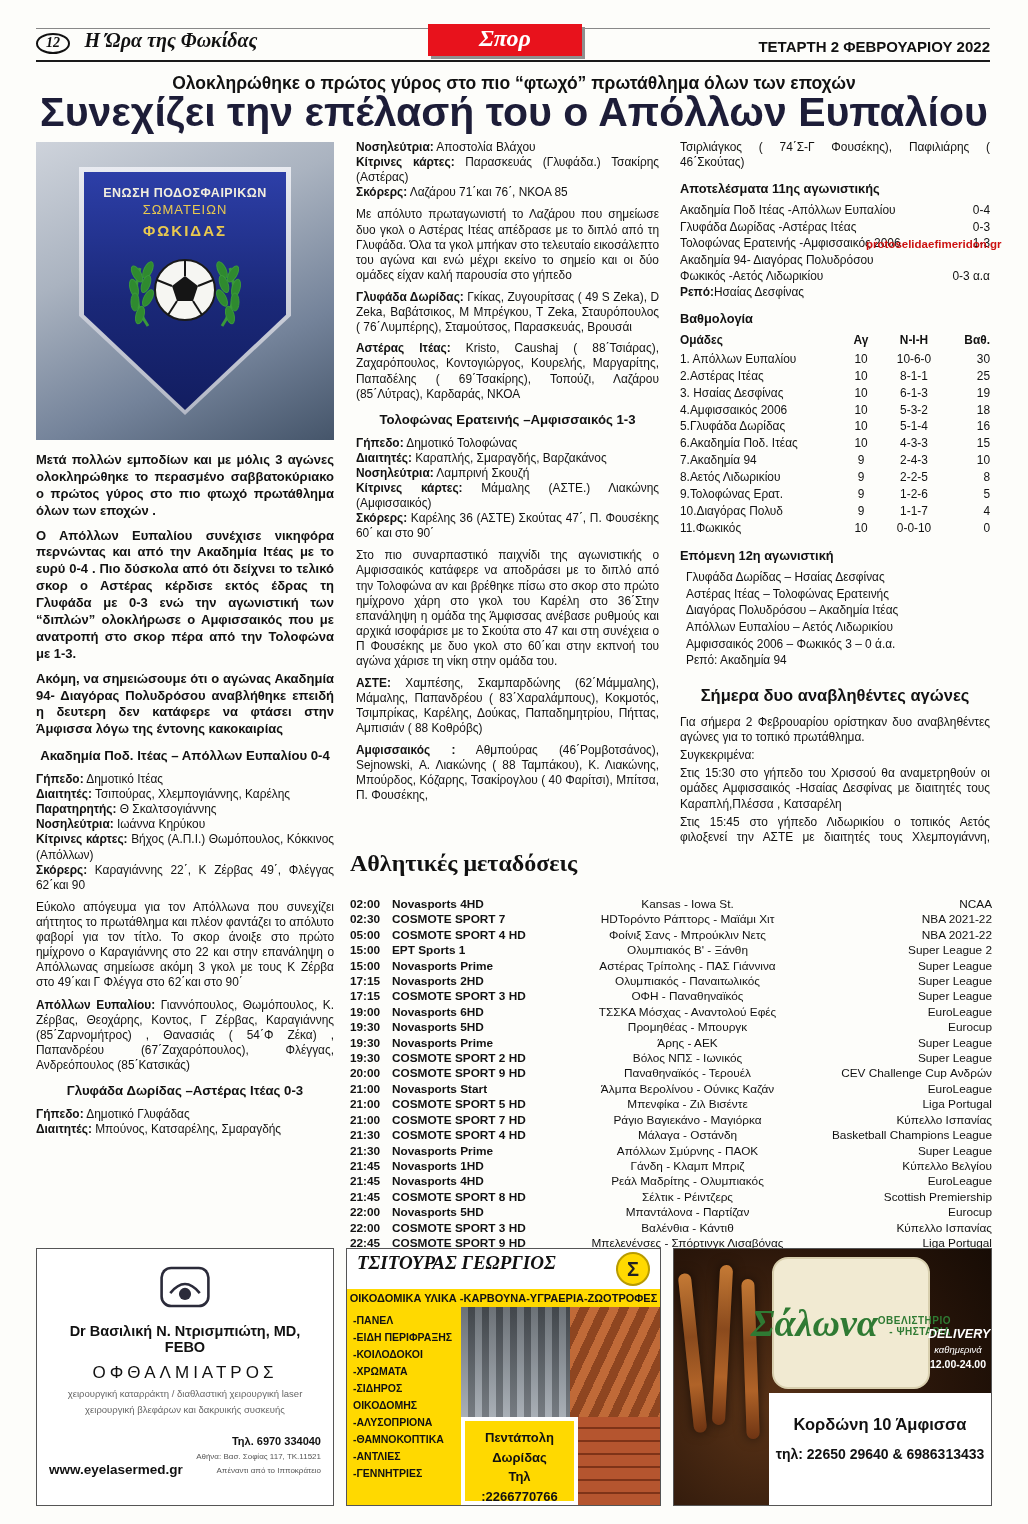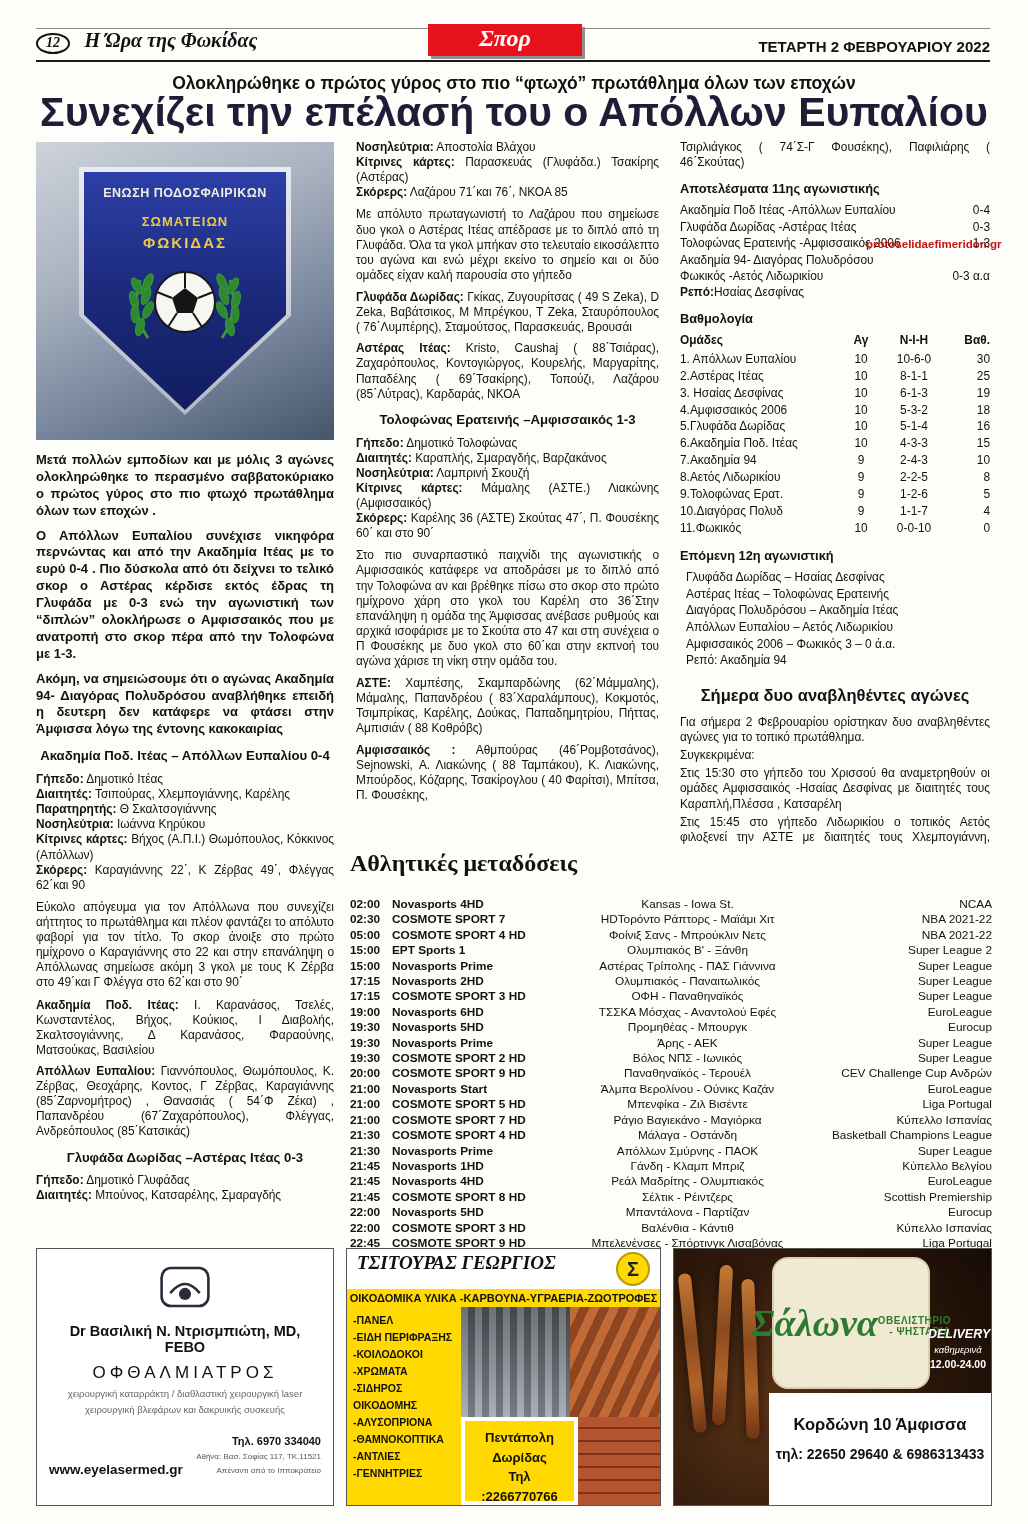--- a/index.html
+++ b/index.html
@@ -37,21 +37,21 @@
 
   
   .logo-box { width:298px; height:298px; display:flex; align-items:center; justify-content:center;
               background:linear-gradient(155deg,#ced3db 0%,#aab3c0 35%,#74839a 70%,#45556a 100%); }
   .shield-outer { width:212px; height:248px; background:linear-gradient(#e9ebf1,#b3b8c6); padding:5px;
                   clip-path:polygon(0 0,100% 0,100% 60%,50% 100%,0 60%); }
   .shield { width:100%; height:100%; clip-path:polygon(0 0,100% 0,100% 60%,50% 100%,0 60%);
             background:linear-gradient(#2d3fa8 0%,#1a2878 55%,#121d60 100%);
             display:flex; flex-direction:column; align-items:center; padding-top:14px; }
   .shield-line1 { color:#f3efdf; font-weight:bold; font-size:12.5px; letter-spacing:.5px; white-space:nowrap; }
-  .shield-line2 { color:#e9c94f; font-weight:bold; font-size:13px; margin-top:12px; letter-spacing:1px; }
+  .shield-line2 { color:#e9c94f; font-weight:normal; font-size:13px; margin-top:0; letter-spacing:1px; }
   .shield-line3 { color:#e9c94f; font-weight:bold; font-size:15px; margin-top:3px; letter-spacing:2px; }
   .intro { margin-top:12px; }
   .intro-para { font-size:13px; font-weight:bold; line-height:1.3; text-align:justify; margin-bottom:8px; }
 
   
   .block-head { font-weight:bold; font-size:12.8px; margin:11px 0 5px; }
   .carryover { text-align:justify; }
   .result-row { display:flex; justify-content:space-between; line-height:1.38; }
   .st-head,.st-row { display:grid; grid-template-columns:1fr 42px 64px 44px; line-height:1.42; }
   .st-head { font-weight:bold; margin-bottom:2px; }
@@ -203,21 +203,20 @@
 
         <div class="lbl-line"><span class="lbl">Νοσηλεύτρια:</span><span> Ιωάννα Κηρύκου</span></div>
 
         <div class="lbl-line"><span class="lbl">Κίτρινες κάρτες:</span><span> Βήχος (Α.Π.Ι.) Θωμόπουλος, Κόκκινος (Απόλλων)</span></div>
 
         <div class="lbl-line"><span class="lbl">Σκόρερς:</span><span> Καραγιάννης 22΄, Κ Ζέρβας 49΄, Φλέγγας 62΄και 90</span></div>
       </div>
     <p class="para">Εύκολο απόγευμα για τον Απόλλωνα που συνεχίζει αήττητος το πρωτάθλημα και πλέον φαντάζει το απόλυτο φαβορί για τον τίτλο. Το σκορ άνοιξε στο πρώτο ημίχρονο ο Καραγιάννης στο 22 και στην επανάληψη ο Απόλλωνας σημείωσε ακόμη 3 γκολ με τους Κ Ζέρβα στο 49΄και Γ Φλέγγα στο  62΄και στο 90΄</p>
     <div>
 
-        <div class="lineup"><span class="lbl">Ακαδημία Ποδ. Ιτέας:</span><span> Ι. Καρανάσος, Τσελές, Κωνσταντέλος, Βήχος, Κούκιος, Ι Διαβολής, Σκαλτσογιάννης, Δ Καρανάσος, Φαραούνης, Ματσούκας, Βασιλείου</span></div>
 
         <div class="lineup"><span class="lbl">Απόλλων Ευπαλίου:</span><span> Γιαννόπουλος, Θωμόπουλος, Κ. Ζέρβας, Θεοχάρης, Κοντος, Γ Ζέρβας, Καραγιάννης (85΄Ζαρνομήτρος) , Θανασιάς ( 54΄Φ Ζέκα) , Παπανδρέου (67΄Ζαχαρόπουλος), Φλέγγας, Ανδρεόπουλος (85΄Κατσικάς)</span></div>
       </div>
 
     <div class="subhead">Γλυφάδα Δωρίδας –Αστέρας Ιτέας 0-3</div>
     <div>
 
         <div class="lbl-line"><span class="lbl">Γήπεδο:</span><span> Δημοτικό  Γλυφάδας</span></div>
 
         <div class="lbl-line"><span class="lbl">Διαιτητές:</span><span> Μπούνος, Κατσαρέλης, Σμαραγδής</span></div>

